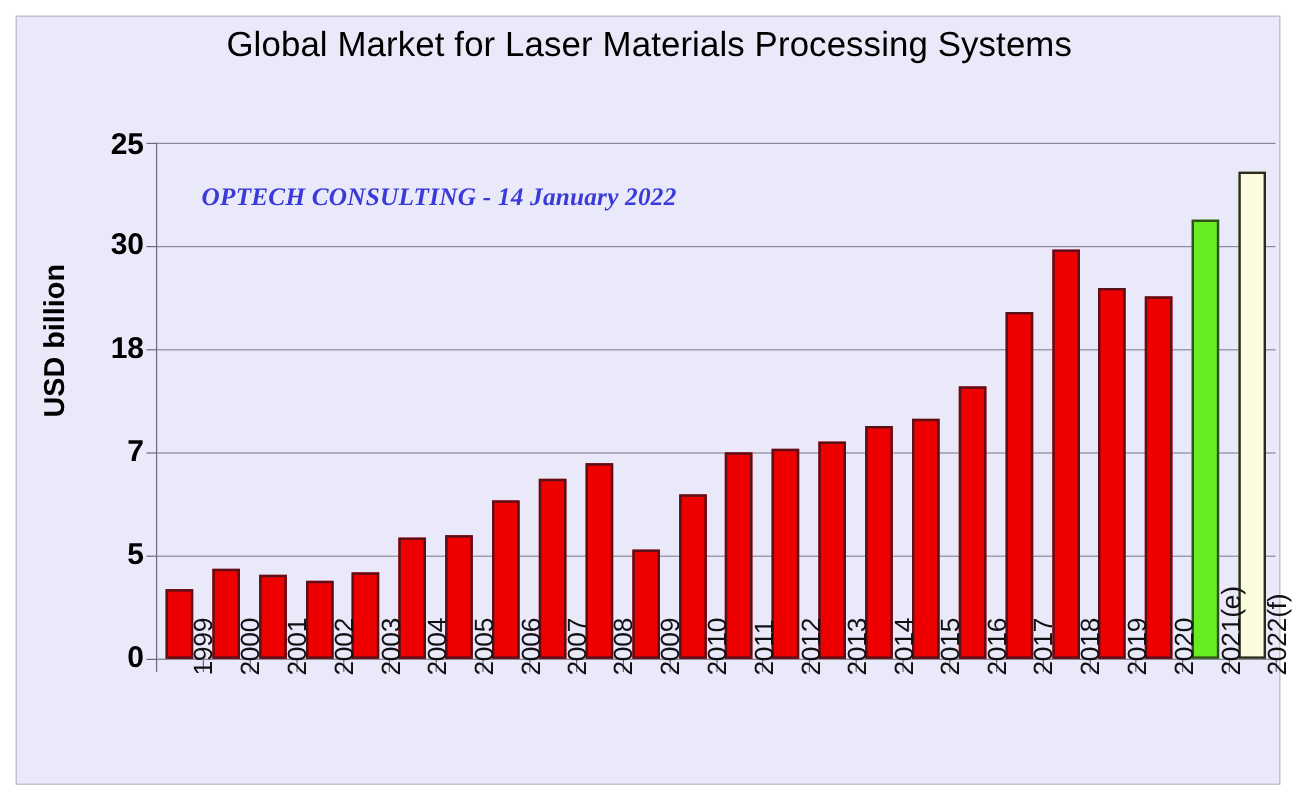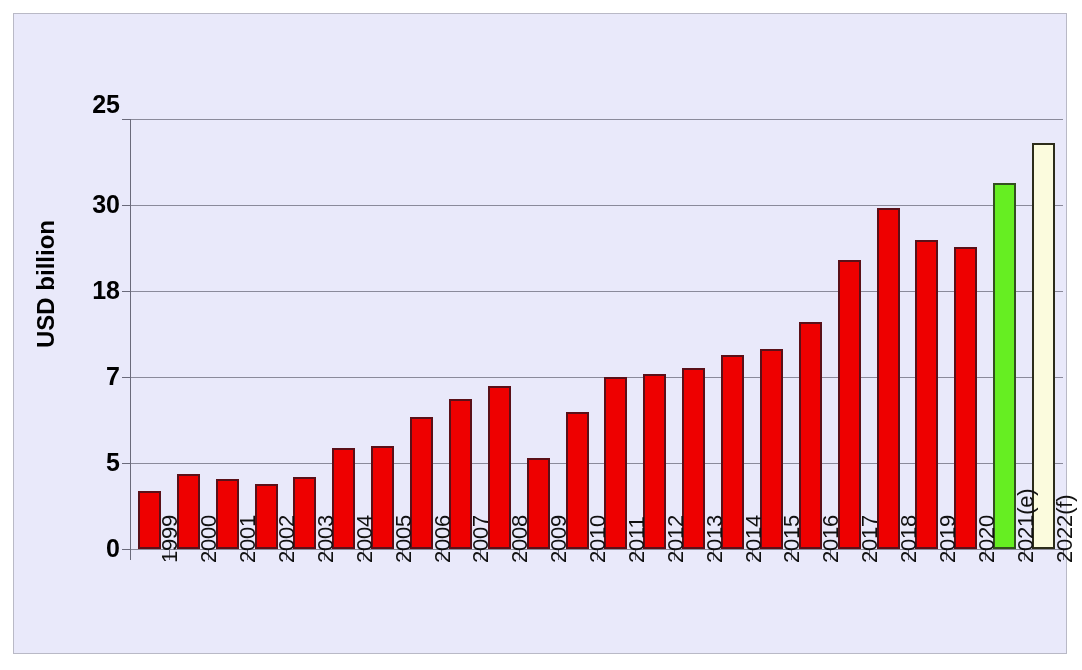--- a/index.html
+++ b/index.html
@@ -160,31 +160,33 @@
     letter-spacing: -0.2px;
   }
 </style>
 </head>
 <body>
 
 <div id="figure">
 
   <div id="canvas-frame"></div>
 
-
+  <div id="chart-title">Global Market for Laser Materials Processing Systems</div>
+
+  <div id="annotation">OPTECH CONSULTING - 14 January 2022</div>
 
   <div id="ylabel">USD billion</div>
 
   <div id="ytick-wrap">
       <div class="ytick-label" style="top: 536px;">0</div>
       <div class="ytick-label" style="top: 450px;">5</div>
       <div class="ytick-label" style="top: 364px;">7</div>
       <div class="ytick-label" style="top: 278px;">18</div>
       <div class="ytick-label" style="top: 192px;">30</div>
-      <div class="ytick-label" style="top: 92px;">25</div>
+      <div class="ytick-label" style="top: 108px;">25</div>
     </div>
 
   <div id="axis-y-line"></div>
   <div id="axis-x-line"></div>
 
   <div id="plot">
       <div class="gridline" style="top: 430px;"></div>
       <div class="gridline" style="top: 344px;"></div>
       <div class="gridline" style="top: 258px;"></div>
       <div class="gridline" style="top: 172px;"></div>

